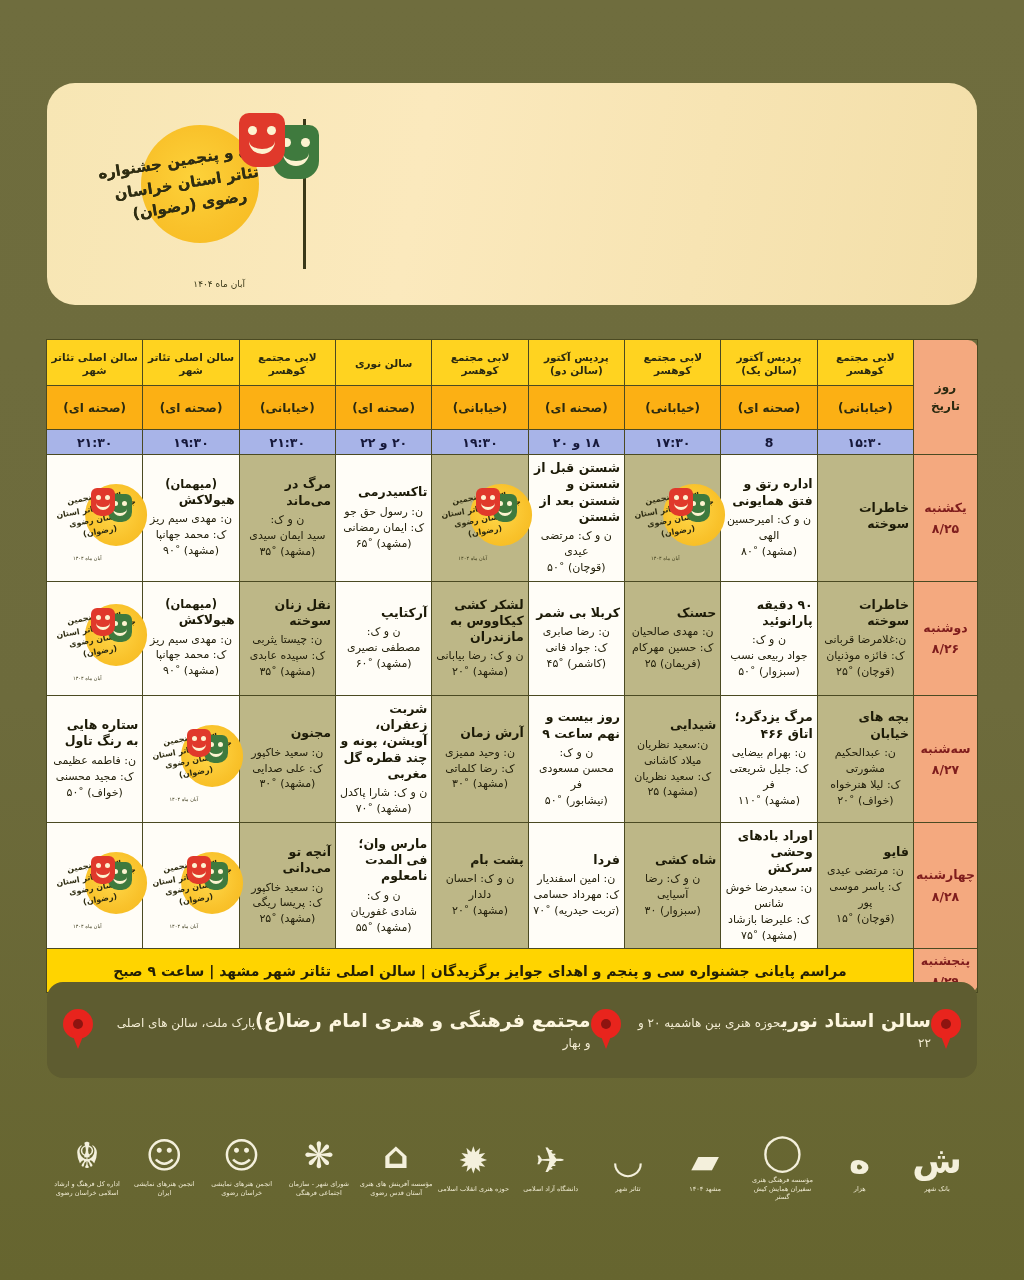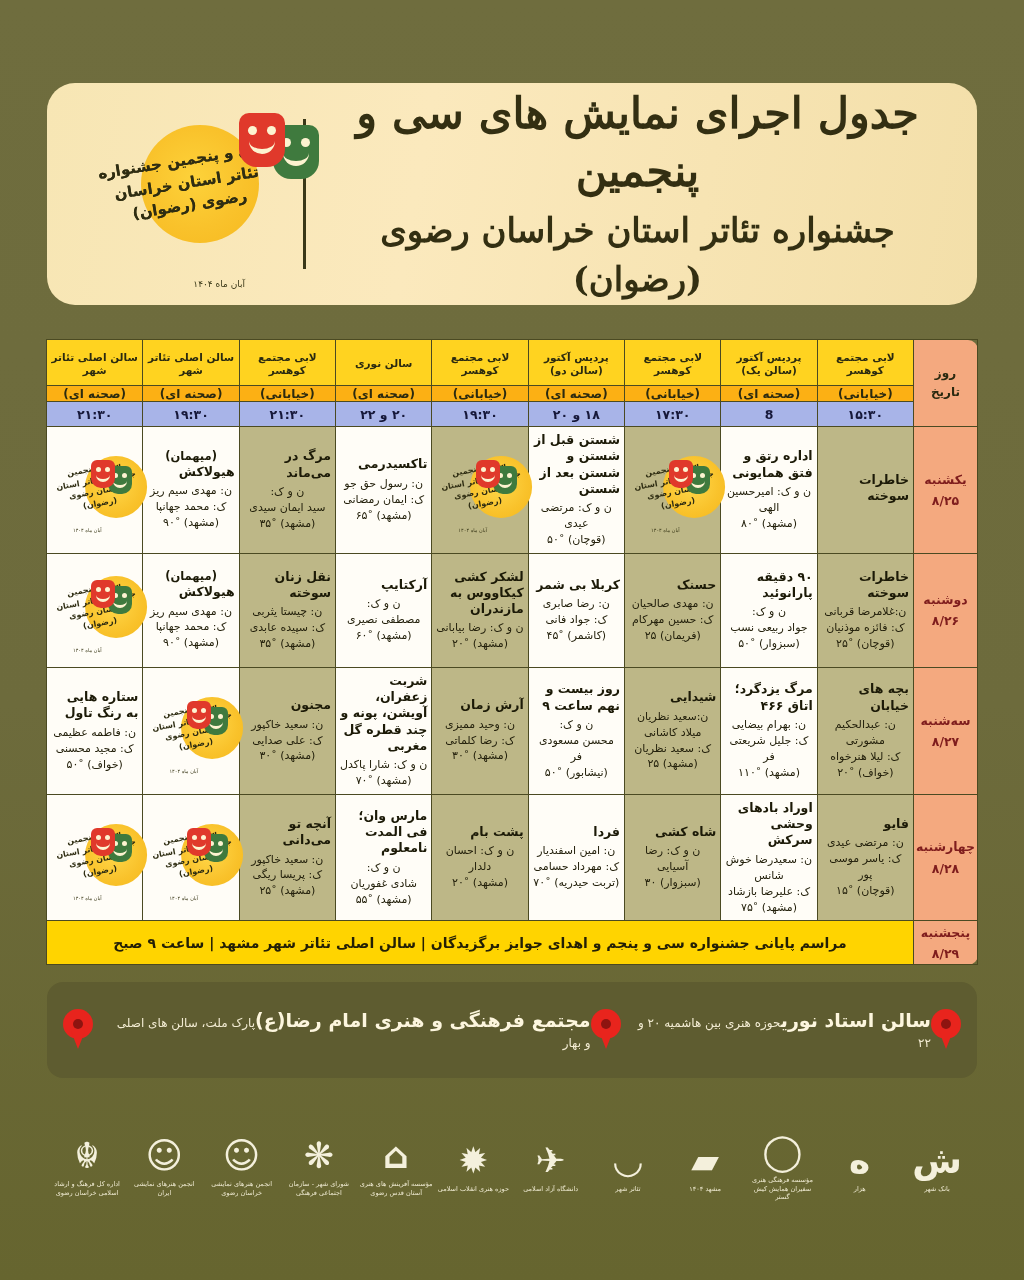--- a/index.html
+++ b/index.html
@@ -126,21 +126,21 @@
     line-height: 1.25;
     height: 46px;
     vertical-align: middle;
   }
   tr.row-type td {
     background:#fcb014;
     color:#2b2a10;
     font-size: 12px;
     font-weight: bold;
     text-align:center;
-    height: 16px;
+    height: 44px;
   }
   tr.row-time td {
     background:#a8b4e8;
     color:#16183a;
     font-size: 12.5px;
     font-weight: bold;
     text-align:center;
     height: 25px;
   }
   td.daycell {
@@ -264,24 +264,20 @@
             <span class="eye r"></span>
             <span class="smile"></span>
         </div>
       </div>
       <div class="logo-script">سی و پنجمین جشنواره تئاتر استان خراسان رضوی (رضوان)</div>
       <div class="logo-caption">آبان ماه ۱۴۰۴</div>
     </div>
 
     <div class="header-divider"></div>
 
-    <div class="header-title">
-      <div class="ln1">جدول اجرای نمایش های سی و پنجمین</div>
-      <div class="ln2">جشنواره تئاتر استان خراسان رضوی (رضوان)</div>
-    </div>
   </div>
 
   <table class="sched">
     <thead>
       <tr>
         <th class="hdr-day" rowspan="3">
           <div>روز</div>
           <div>تاریخ</div>
         </th>
         <th class="hdr-venue">لابی مجتمع کوهسر</th>

